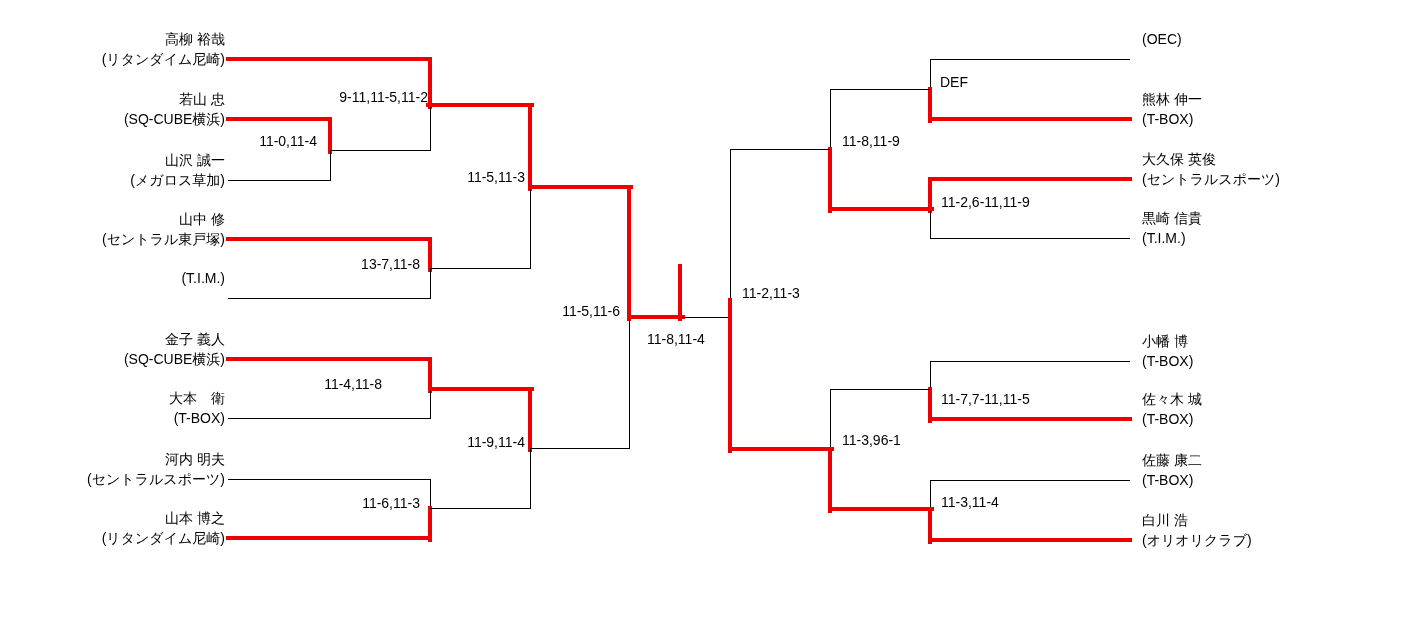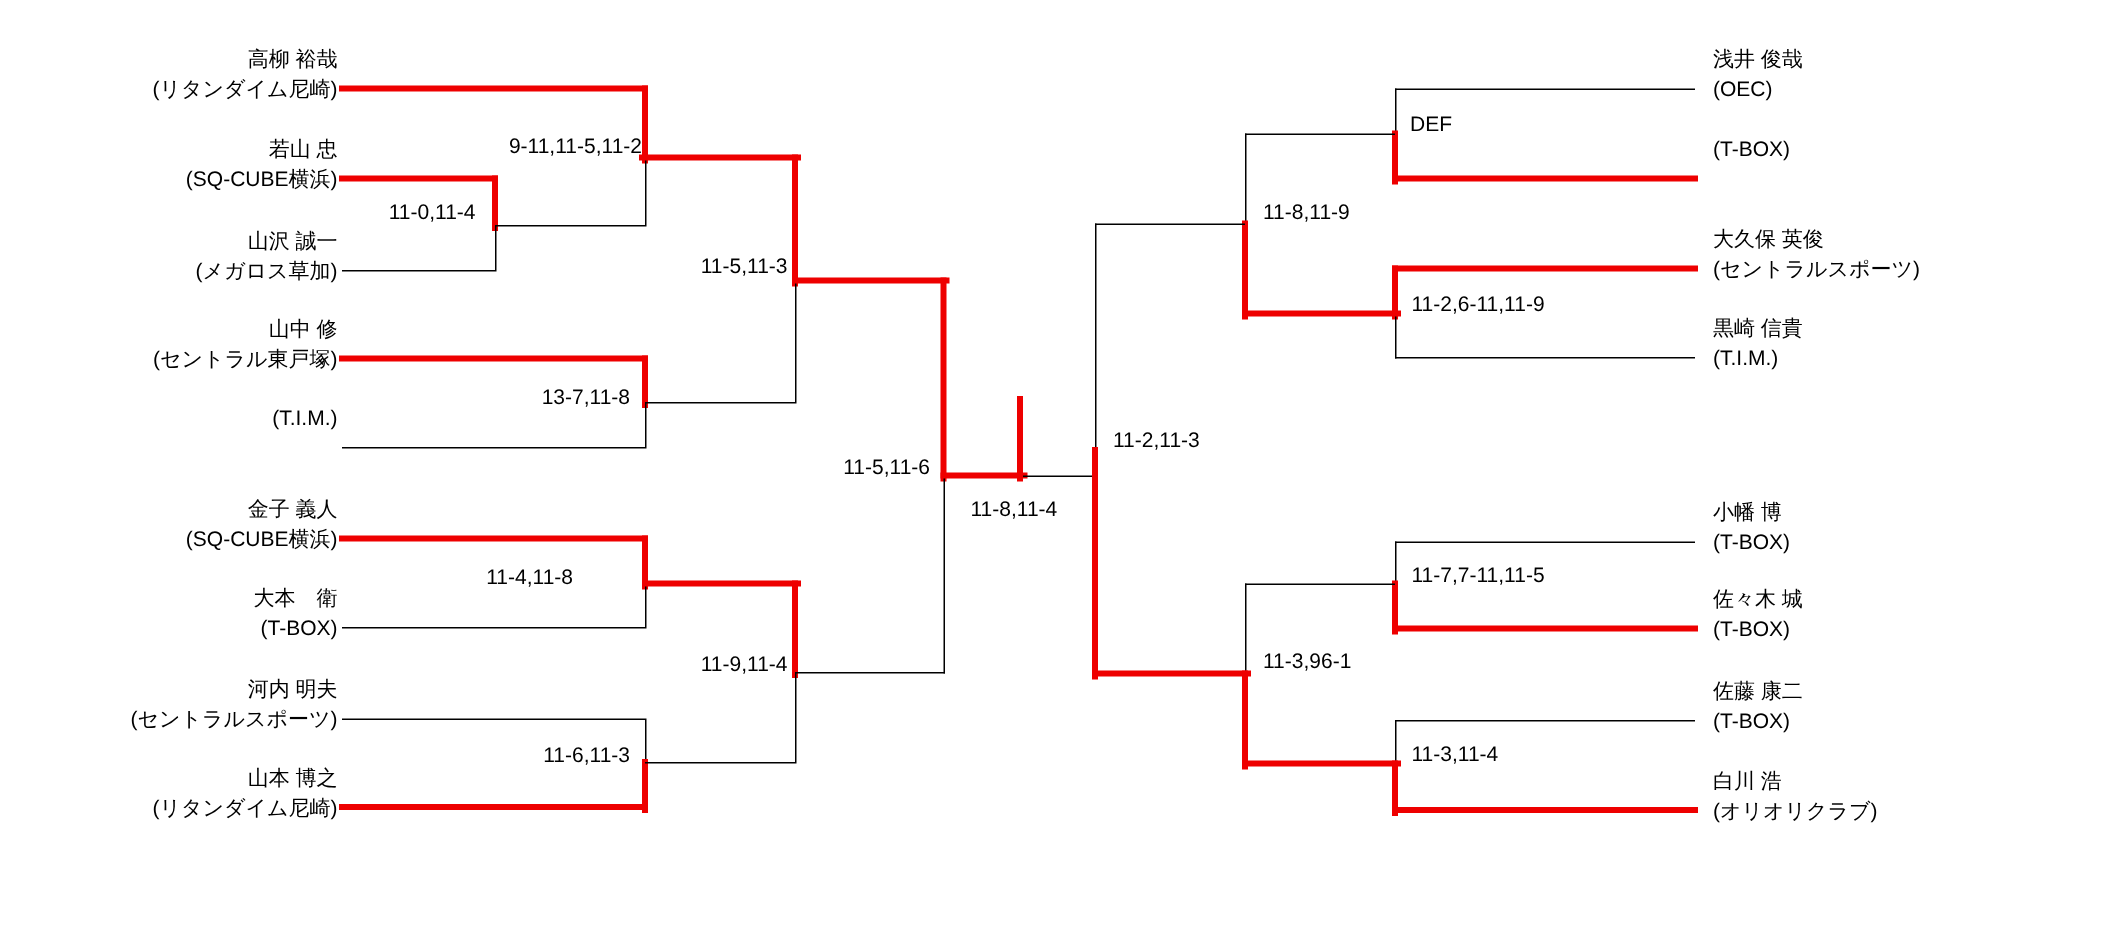--- a/index.html
+++ b/index.html
@@ -64,24 +64,24 @@
   <div class="player pl" style="top:449px">
       <span class="nm">河内 明夫</span>
       <span class="club">(セントラルスポーツ)</span>
     </div>
   <div class="player pl" style="top:508px">
       <span class="nm">山本 博之</span>
       <span class="club">(リタンダイム尼崎)</span>
     </div>
 
   <div class="player pr" style="top:29px">
-      <span class="nm">浅井 俊哉</span>
       <span class="club">(OEC)</span>
     </div>
   <div class="player pr" style="top:89px">
+      <span class="nm">熊林 伸一</span>
       <span class="club">(T-BOX)</span>
     </div>
   <div class="player pr" style="top:149px">
       <span class="nm">大久保 英俊</span>
       <span class="club">(セントラルスポーツ)</span>
     </div>
   <div class="player pr" style="top:208px">
       <span class="nm">黒崎 信貴</span>
       <span class="club">(T.I.M.)</span>
     </div>
@@ -109,21 +109,21 @@
   <div class="score" style="right:990px;top:495px">11-6,11-3</div>
   <div class="score" style="right:885px;top:169px">11-5,11-3</div>
   <div class="score" style="right:885px;top:434px">11-9,11-4</div>
   <div class="score" style="right:790px;top:303px">11-5,11-6</div>
   <div class="score" style="left:647px;top:331px">11-8,11-4</div>
   <div class="score" style="left:742px;top:285px">11-2,11-3</div>
   <div class="score" style="left:842px;top:133px">11-8,11-9</div>
   <div class="score" style="left:842px;top:432px">11-3,96-1</div>
   <div class="score" style="left:940px;top:74px">DEF</div>
   <div class="score" style="left:941px;top:194px">11-2,6-11,11-9</div>
-  <div class="score" style="left:941px;top:375px">11-7,7-11,11-5</div>
+  <div class="score" style="left:941px;top:391px">11-7,7-11,11-5</div>
   <div class="score" style="left:941px;top:494px">11-3,11-4</div>
 
   <div class="hr" style="left:226px;top:57px;width:206px"></div>
   <div class="hr" style="left:226px;top:117px;width:106px"></div>
   <div class="hl" style="left:228px;top:180px;width:102px"></div>
   <div class="hr" style="left:226px;top:237px;width:206px"></div>
   <div class="hl" style="left:228px;top:298px;width:202px"></div>
   <div class="hr" style="left:226px;top:357px;width:206px"></div>
   <div class="hl" style="left:228px;top:418px;width:202px"></div>
   <div class="hl" style="left:228px;top:479px;width:202px"></div>

